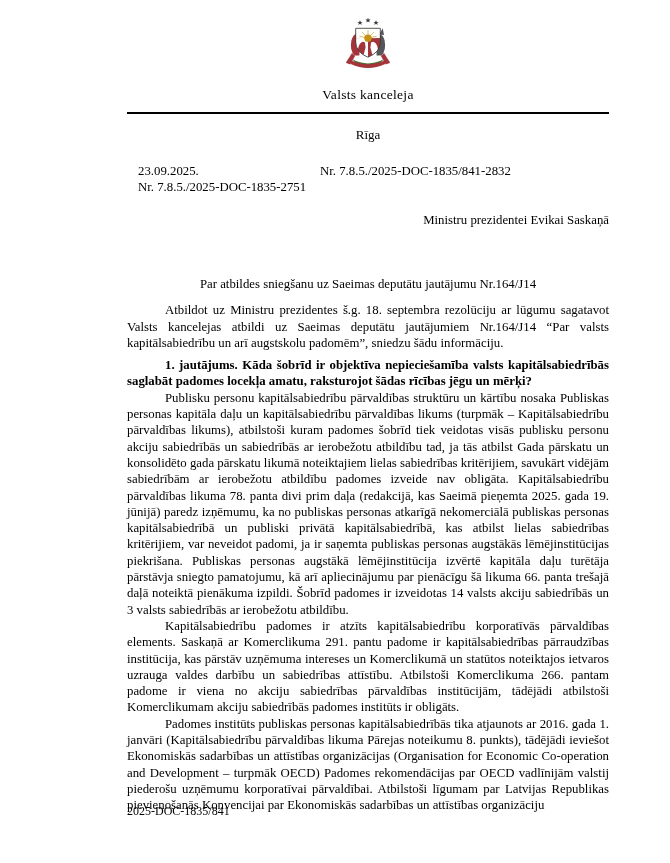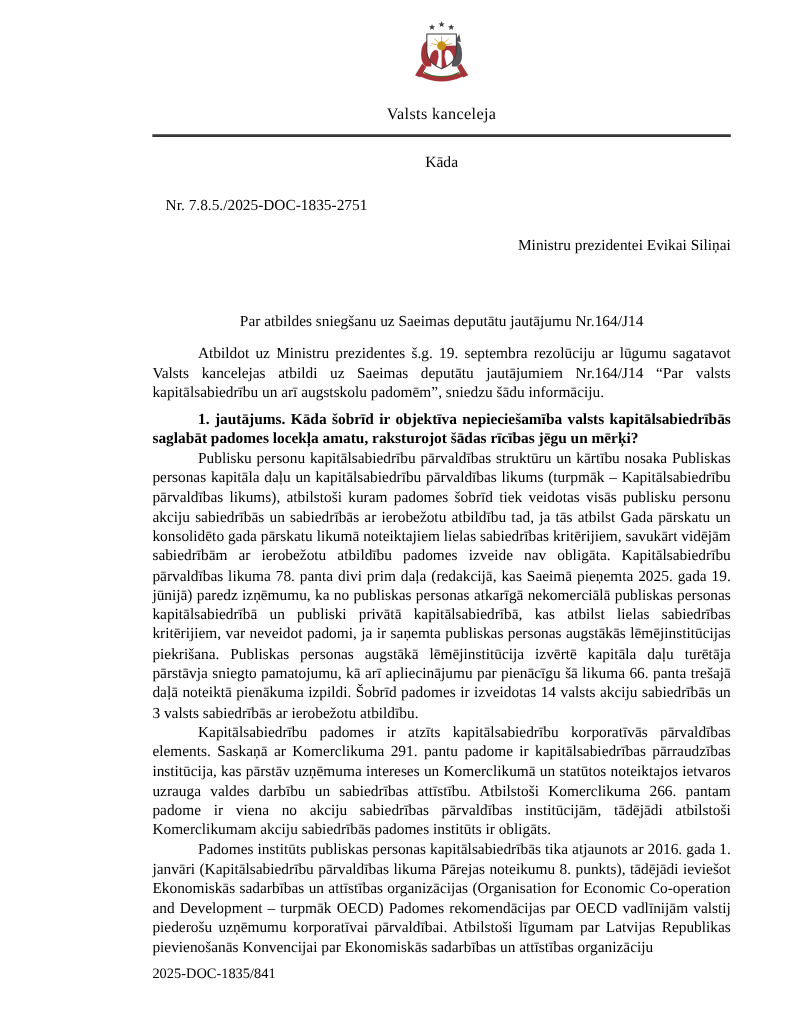--- a/index.html
+++ b/index.html
@@ -83,33 +83,37 @@
         </g>
         <path d="M40,20 h40 v22 q0,17 -20,25 q-20,-8 -20,-25 z" fill="none" stroke="#3c3c3b" stroke-width="1.4"></path>
 
         <path d="M34,70 q26,14 52,0 q-8,12 -26,12 q-18,0 -26,-12 z" fill="#4c6b31"></path>
         <path d="M32,72 q28,13 56,0 l0,6 q-28,13 -56,0 z" fill="#a4343a"></path>
       </svg>
     </div>
     <div class="org-name">Valsts kanceleja</div>
     <div class="rule rule-top"></div>
     <div class="rule rule-bottom"></div>
-    <div class="place">Kāda</div>
+    <div class="place">Rīga</div>
   </header>
 
   <section class="meta">
     <div class="meta-row">
+      <span class="meta-date">23.09.2025.</span>
+      <span class="meta-number">Nr. 7.8.5./2025-DOC-1835/841-2832</span>
+    </div>
+    <div class="meta-row">
       <span class="meta-number">Nr. 7.8.5./2025-DOC-1835-2751</span>
     </div>
-    <div class="addressee">Ministru prezidentei Evikai Siliņai</div>
+    <div class="addressee">Ministru prezidentei Evikai Saskaņā</div>
   </section>
 
   <main class="content">
     <p class="subject">Par atbildes sniegšanu uz Saeimas deputātu jautājumu Nr.164/J14</p>
-    <p class="para indent">Atbildot uz Ministru prezidentes š.g. 19. septembra rezolūciju ar lūgumu sagatavot Valsts kancelejas atbildi uz Saeimas deputātu jautājumiem Nr.164/J14 “Par valsts kapitālsabiedrību un arī augstskolu padomēm”, sniedzu šādu informāciju.</p>
+    <p class="para indent">Atbildot uz Ministru prezidentes š.g. 18. septembra rezolūciju ar lūgumu sagatavot Valsts kancelejas atbildi uz Saeimas deputātu jautājumiem Nr.164/J14 “Par valsts kapitālsabiedrību un arī augstskolu padomēm”, sniedzu šādu informāciju.</p>
     <p class="para indent question">1. jautājums. Kāda šobrīd ir objektīva nepieciešamība valsts kapitālsabiedrībās saglabāt padomes locekļa amatu, raksturojot šādas rīcības jēgu un mērķi?</p>
     <p class="para indent">Publisku personu kapitālsabiedrību pārvaldības struktūru un kārtību nosaka Publiskas personas kapitāla daļu un kapitālsabiedrību pārvaldības likums (turpmāk – Kapitālsabiedrību pārvaldības likums), atbilstoši kuram padomes šobrīd tiek veidotas visās publisku personu akciju sabiedrībās un sabiedrībās ar ierobežotu atbildību tad, ja tās atbilst Gada pārskatu un konsolidēto gada pārskatu likumā noteiktajiem lielas sabiedrības kritērijiem, savukārt vidējām sabiedrībām ar ierobežotu atbildību padomes izveide nav obligāta. Kapitālsabiedrību pārvaldības likuma 78. panta divi prim daļa (redakcijā, kas Saeimā pieņemta 2025. gada 19. jūnijā) paredz izņēmumu, ka no publiskas personas atkarīgā nekomerciālā publiskas personas kapitālsabiedrībā un publiski privātā kapitālsabiedrībā, kas atbilst lielas sabiedrības kritērijiem, var neveidot padomi, ja ir saņemta publiskas personas augstākās lēmējinstitūcijas piekrišana. Publiskas personas augstākā lēmējinstitūcija izvērtē kapitāla daļu turētāja pārstāvja sniegto pamatojumu, kā arī apliecinājumu par pienācīgu šā likuma 66. panta trešajā daļā noteiktā pienākuma izpildi. Šobrīd padomes ir izveidotas 14 valsts akciju sabiedrībās un 3 valsts sabiedrībās ar ierobežotu atbildību.</p>
     <p class="para indent">Kapitālsabiedrību padomes ir atzīts kapitālsabiedrību korporatīvās pārvaldības elements. Saskaņā ar Komerclikuma 291. pantu padome ir kapitālsabiedrības pārraudzības institūcija, kas pārstāv uzņēmuma intereses un Komerclikumā un statūtos noteiktajos ietvaros uzrauga valdes darbību un sabiedrības attīstību. Atbilstoši Komerclikuma 266. pantam padome ir viena no akciju sabiedrības pārvaldības institūcijām, tādējādi atbilstoši Komerclikumam akciju sabiedrībās padomes institūts ir obligāts.</p>
     <p class="para indent">Padomes institūts publiskas personas kapitālsabiedrībās tika atjaunots ar 2016. gada 1. janvāri (Kapitālsabiedrību pārvaldības likuma Pārejas noteikumu 8. punkts), tādējādi ieviešot Ekonomiskās sadarbības un attīstības organizācijas (Organisation for Economic Co-operation and Development – turpmāk OECD) Padomes rekomendācijas par OECD vadlīnijām valstij piederošu uzņēmumu korporatīvai pārvaldībai. Atbilstoši līgumam par Latvijas Republikas pievienošanās Konvencijai par Ekonomiskās sadarbības un attīstības organizāciju</p>
   </main>
 
   <footer class="doc-footer">2025-DOC-1835/841</footer>
 
 </div>
 

